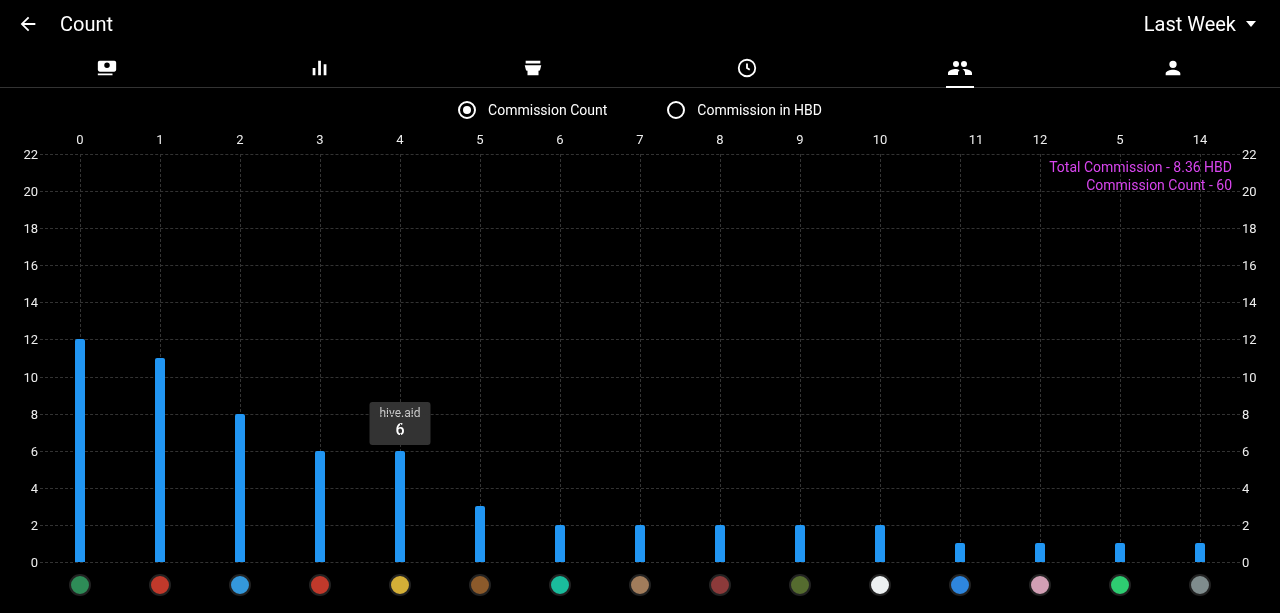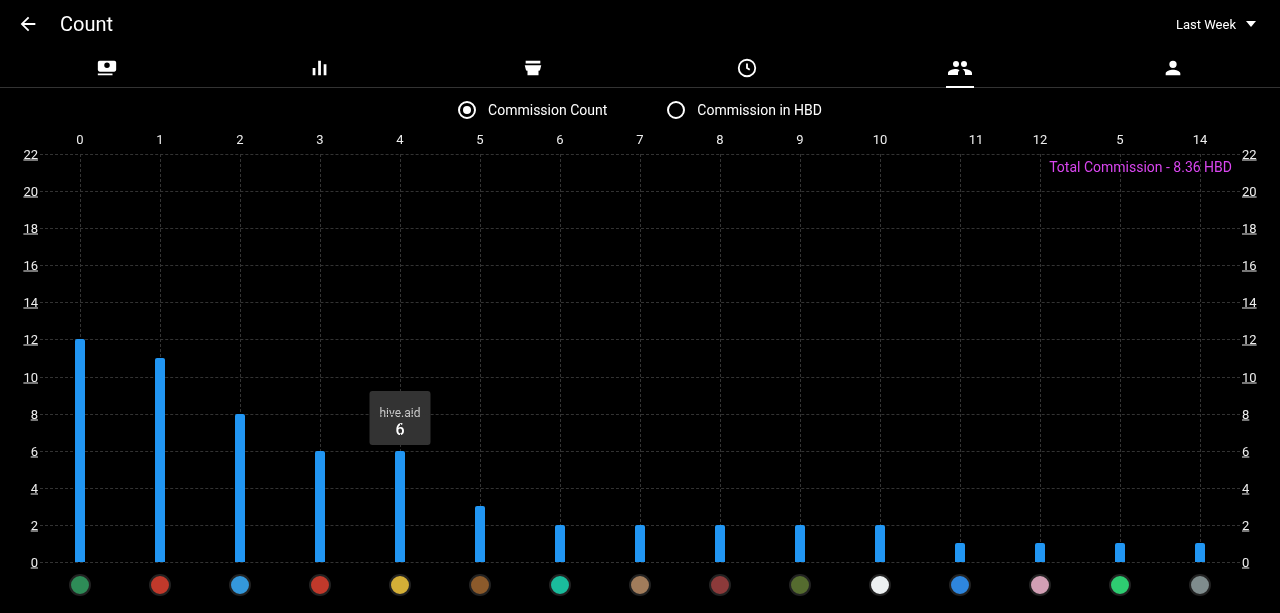--- a/index.html
+++ b/index.html
@@ -13,21 +13,21 @@
   }
   .header {
     display: flex;
     align-items: center;
     height: 48px;
     padding: 0 16px;
   }
   .back { width: 24px; height: 24px; display:flex; align-items:center; justify-content:center; cursor:pointer; }
   .title { font-size: 20px; margin-left: 20px; font-weight: 400; }
   .spacer { flex: 1; }
-  .range { display:flex; align-items:center; gap:10px; cursor:pointer; font-size:13px; padding-right:8px;}
+  .range { display:flex; align-items:center; gap:10px; cursor:pointer; font-size:20px; padding-right:8px;}
   .tabs {
     display: flex;
     height: 40px;
     border-bottom: 1px solid #333;
   }
   .tab {
     flex: 1;
     display:flex;
     align-items:center;
     justify-content:center;
@@ -83,21 +83,20 @@
     width:36px;
   }
   .yaxis-left { left:2px; text-align:right; }
   .yaxis-right { right:2px; text-align:left; }
   .ylabel {
     position:absolute;
     font-size:13px;
     color:#eee;
     width:100%;
     transform:translateY(-50%);
-    text-decoration:underline;
   }
   .grid-h {
     position:absolute;
     left:0; right:0;
     border-top:1px dashed #333;
   }
   .grid-v {
     position:absolute;
     top:0; bottom:0;
     border-left:1px dashed #333;
@@ -114,21 +113,21 @@
     position:absolute;
     bottom:6px;
     width:22px;
     height:22px;
     border-radius:50%;
     transform:translateX(-50%);
   }
   .tooltip {
     position:absolute;
     background:#333;
-    padding:15px 10px 6px 10px;
+    padding:4px 10px 6px 10px;
     border-radius:3px;
     transform:translate(-50%,-100%);
     text-align:center;
   }
   .tooltip-name { font-size:12px; color:#ccc; }
   .tooltip-val { font-size:16px; font-weight:500; }
   .summary {
     position:absolute;
     font-size:14px;
     color:#d946ef;
@@ -248,20 +247,21 @@
       <div class="xlabel" style="left: 1080px;">5</div>
       <div class="xlabel" style="left: 1160px;">14</div>
     </div>
   <div class="plot" id="plot">
     <div class="tooltip" id="tooltip" style="left: 360px; top: 290.727px;">
       <div class="tooltip-name">hive.aid</div>
       <div class="tooltip-val">6</div>
     </div>
     <div class="summary" id="summary" style="right: 8px; top: 4px;">
       <div>Total Commission - 8.36 HBD</div>
+      <div>Commission Count - 60</div>
     </div>
   <div class="grid-h" style="top: 408px;"></div>
       <div class="grid-h" style="top: 370.909px;"></div>
       <div class="grid-h" style="top: 333.818px;"></div>
       <div class="grid-h" style="top: 296.727px;"></div>
       <div class="grid-h" style="top: 259.636px;"></div>
       <div class="grid-h" style="top: 222.545px;"></div>
       <div class="grid-h" style="top: 185.455px;"></div>
       <div class="grid-h" style="top: 148.364px;"></div>
       <div class="grid-h" style="top: 111.273px;"></div>

